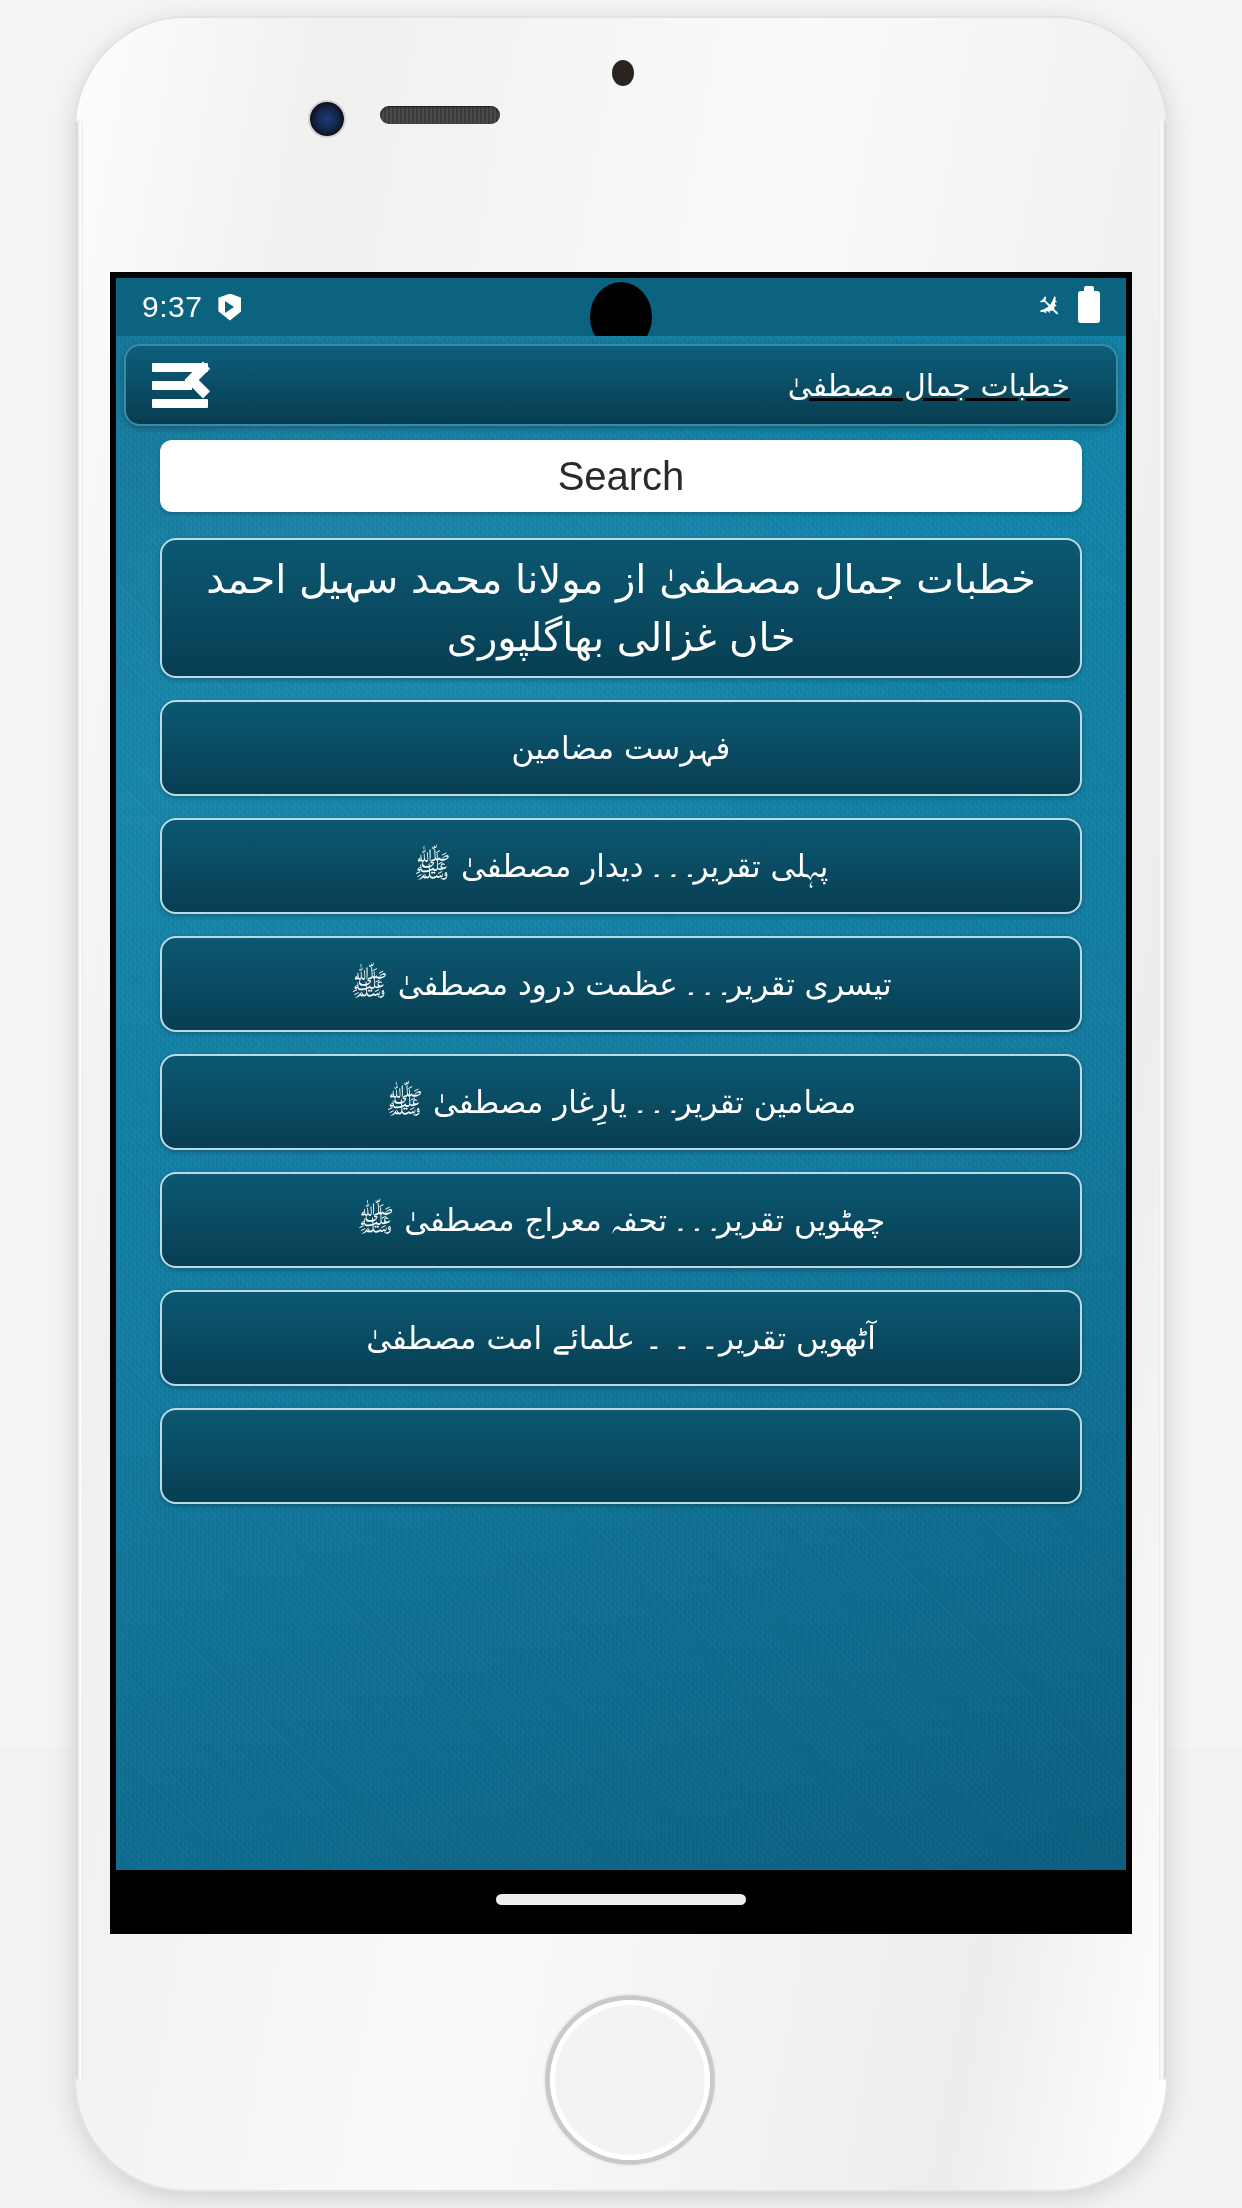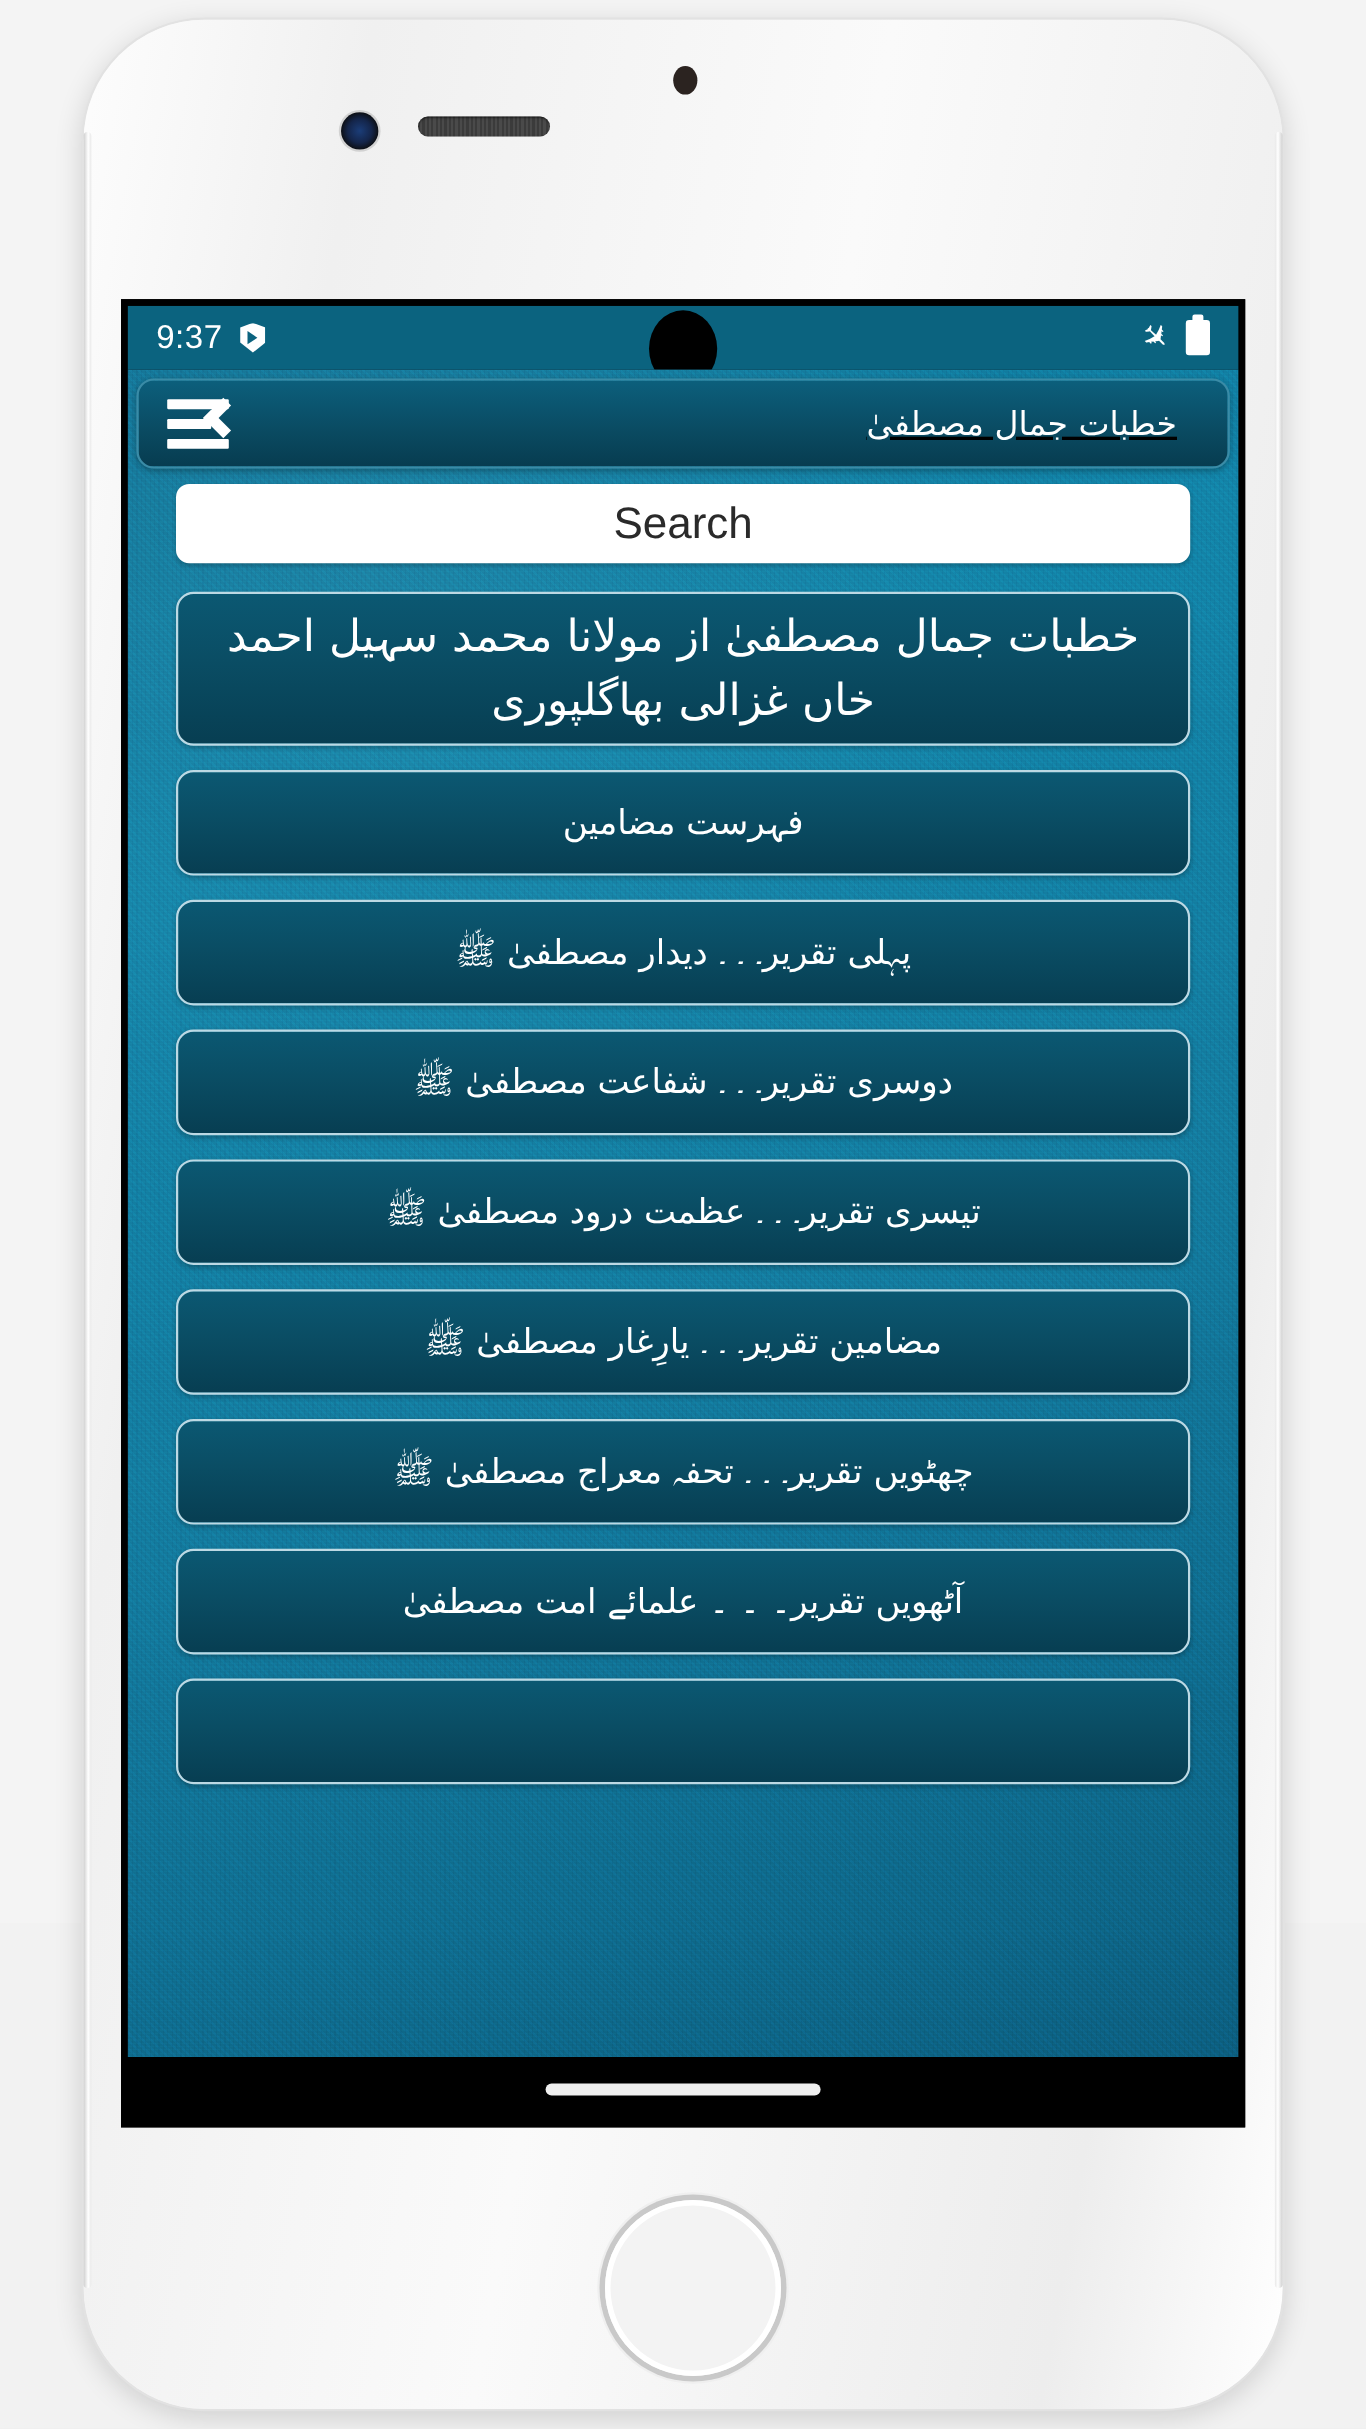--- a/index.html
+++ b/index.html
@@ -327,23 +327,20 @@
           <div class="list-item first">
             <span class="list-item-text">خطبات جمال مصطفیٰ از مولانا محمد سہیل احمد خاں غزالی بھاگلپوری</span>
           </div>
           <div class="list-item">
             <span class="list-item-text">فہرست مضامین</span>
           </div>
           <div class="list-item">
             <span class="list-item-text">پہلی تقریر۔ ۔ ۔ دیدار مصطفیٰ ﷺ</span>
           </div>
           <div class="list-item">
-            <span class="list-item-text">دوسری تقریر۔ ۔ ۔ شفاعت مصطفیٰ ﷺ</span>
-          </div>
-          <div class="list-item">
             <span class="list-item-text">تیسری تقریر۔ ۔ ۔ عظمت درود مصطفیٰ ﷺ</span>
           </div>
           <div class="list-item">
             <span class="list-item-text">مضامین تقریر۔ ۔ ۔ یارِغار مصطفیٰ ﷺ</span>
           </div>
           <div class="list-item">
             <span class="list-item-text">چھٹویں تقریر۔ ۔ ۔ تحفہ معراج مصطفیٰ ﷺ</span>
           </div>
           <div class="list-item">
             <span class="list-item-text">آٹھویں تقریر۔ ۔ ۔ علمائے امت مصطفیٰ</span>

